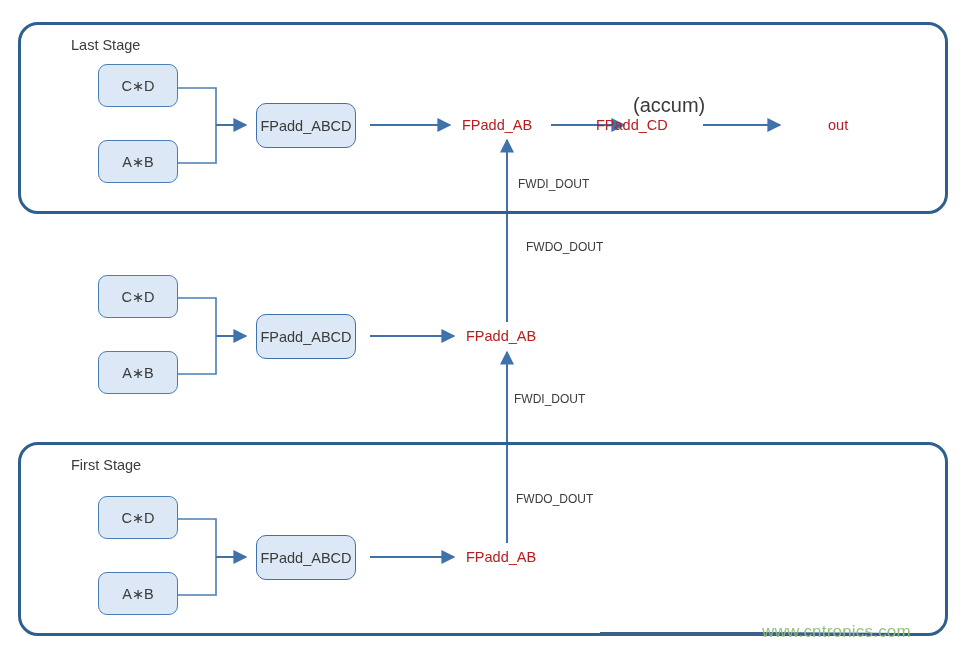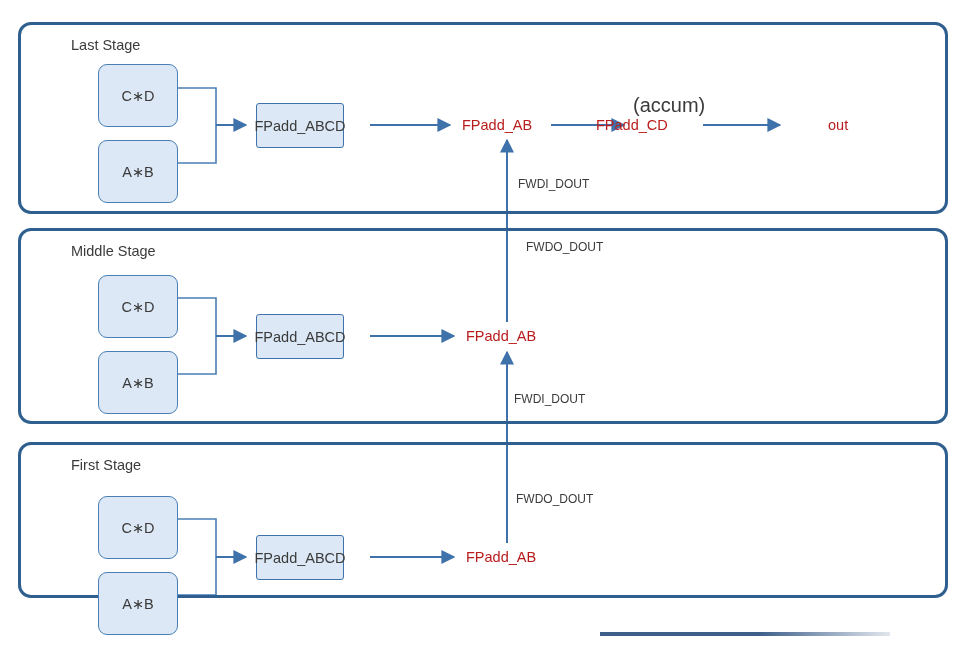--- a/index.html
+++ b/index.html
@@ -18,27 +18,27 @@
     position: absolute;
     left: 0;
     top: 0;
     width: 964px;
     height: 650px;
   }
   
   .stage {
     position: absolute;
     border: 3px solid #2e5f8e;
-    border-radius: 13px;
+    border-radius: 20px;
     box-sizing: border-box;
     background: transparent;
   }
   #stage-last   { left: 18px;  top: 22px;  width: 930px; height: 192px; }
   #stage-middle { left: 18px;  top: 228px; width: 930px; height: 196px; }
-  #stage-first  { left: 18px;  top: 442px; width: 930px; height: 156px; }
+  #stage-first  { left: 18px;  top: 442px; width: 930px; height: 194px; }
 
   .stage-title {
     position: absolute;
     left: 50px;
     top: 12px;
     font-size: 14.5px;
     color: #3b3b3b;
     white-space: nowrap;
   }
 
@@ -48,26 +48,26 @@
     border: 1.6px solid #4a7fb5;
     border-radius: 9px;
     background: #dce8f6;
     box-sizing: border-box;
     display: flex;
     align-items: center;
     justify-content: center;
     font-size: 14.5px;
     color: #3b3b3b;
   }
-  .opbox.small { width: 80px; height: 63px; }
+  .opbox.small { width: 80px; height: 43px; }
   .opbox.adder {
-    width: 88px;
+    width: 100px;
     height: 45px;
     border-color: #3f72ab;
-    border-radius: 3px;
+    border-radius: 10px;
     text-align: center;
   }
 
   
   .wire-label {
     position: absolute;
     font-size: 14.5px;
     color: #b91c1c;
     white-space: nowrap;
   }
@@ -146,34 +146,32 @@
   </div>
   <div class="opbox small" style="left:98px;top:64px;">C∗D</div>
   <div class="opbox small" style="left:98px;top:140px;">A∗B</div>
   <div class="opbox adder" style="left:256px;top:103px;">FPadd_ABCD</div>
   <div class="wire-label" style="left:462px;top:117px;">FPadd_AB</div>
   <div class="accum-label" style="left:633px;top:94px;">(accum)</div>
   <div class="wire-label" style="left:596px;top:117px;">FPadd_CD</div>
   <div class="wire-label" style="left:799px;top:117px;margin-left:29px;">out</div>
   <div class="sig-label" style="left:518px;top:177px;">FWDI_DOUT</div>
 
-  <div class="stage" id="stage-middle">
-    <div class="stage-title">Middle Stage</div>
-  </div>
   <div class="opbox small" style="left:98px;top:275px;">C∗D</div>
   <div class="opbox small" style="left:98px;top:351px;">A∗B</div>
   <div class="opbox adder" style="left:256px;top:314px;">FPadd_ABCD</div>
   <div class="wire-label" style="left:466px;top:328px;">FPadd_AB</div>
   <div class="sig-label" style="left:526px;top:240px;">FWDO_DOUT</div>
   <div class="sig-label" style="left:514px;top:392px;">FWDI_DOUT</div>
 
   <div class="stage" id="stage-first">
     <div class="stage-title">First Stage</div>
   </div>
   <div class="opbox small" style="left:98px;top:496px;">C∗D</div>
   <div class="opbox small" style="left:98px;top:572px;">A∗B</div>
   <div class="opbox adder" style="left:256px;top:535px;">FPadd_ABCD</div>
   <div class="wire-label" style="left:466px;top:549px;">FPadd_AB</div>
   <div class="sig-label" style="left:516px;top:492px;">FWDO_DOUT</div>
 
   <div id="watermark-bar"></div>
+  <div id="watermark">www.cntronics.com</div>
 
 </div>
 
 </body></html>

